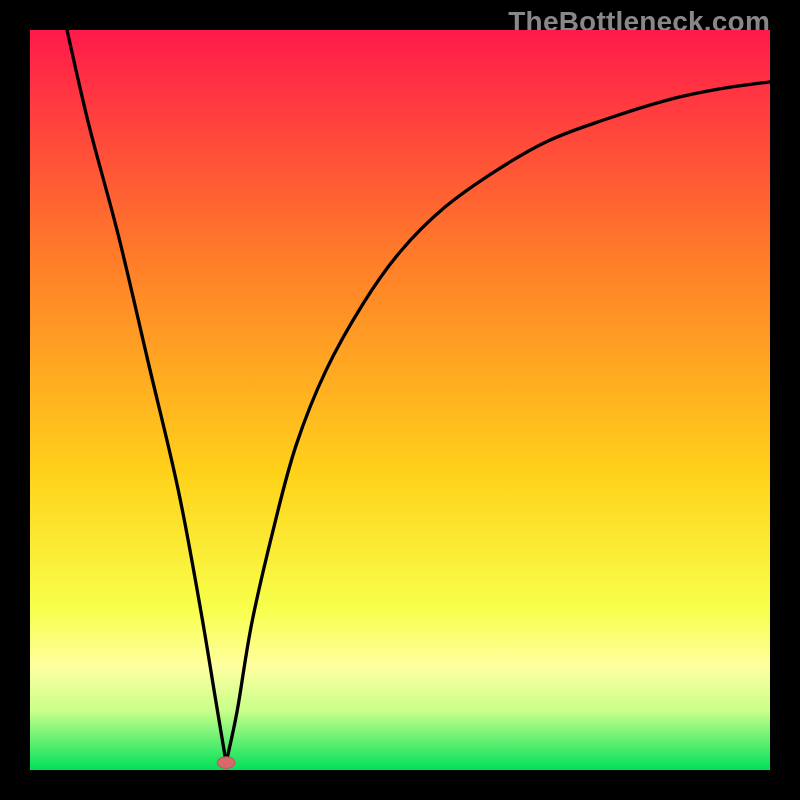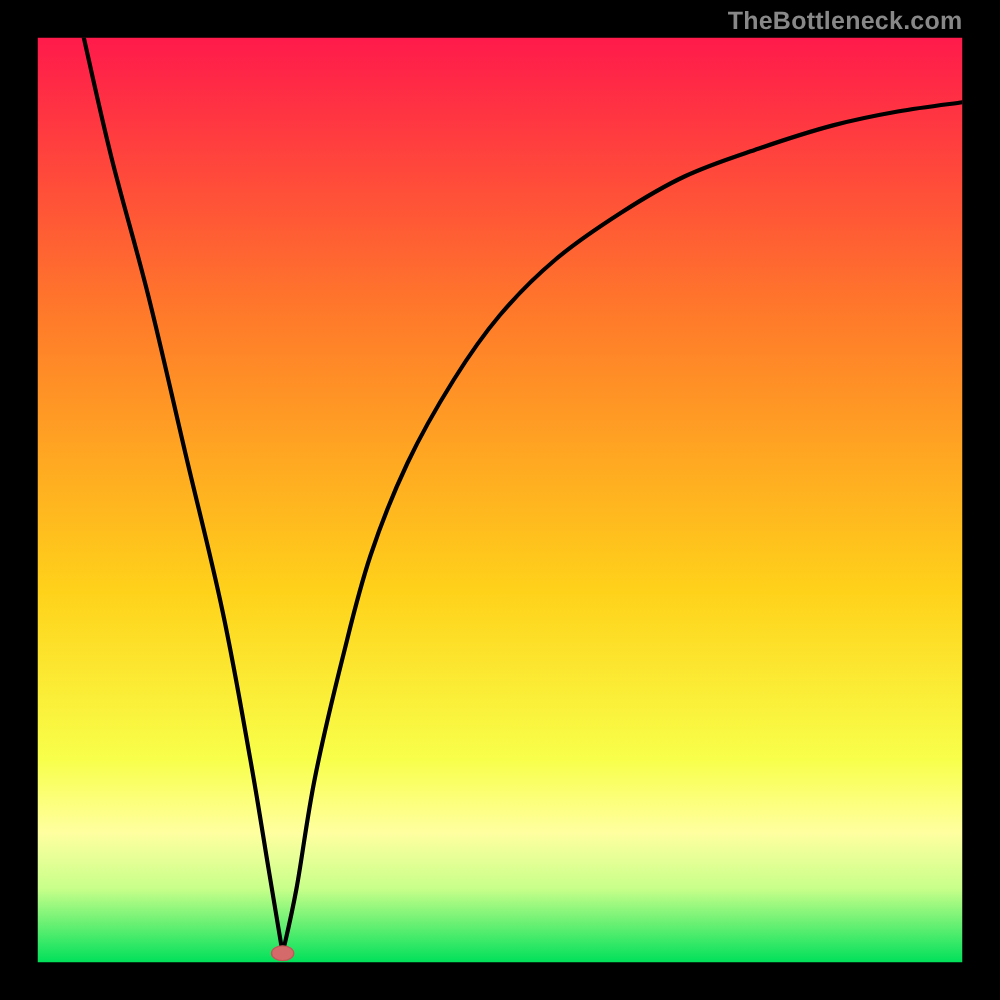--- a/index.html
+++ b/index.html
@@ -23,21 +23,21 @@
     left: 30px;
     top: 30px;
     width: 740px;
     height: 740px;
   }
   .watermark {
     position: absolute;
     top: 6px;
     right: 30px;
     font-family: Arial, Helvetica, sans-serif;
-    font-size: 20px;
+    font-size: 28px;
     font-weight: 600;
     color: #888888;
     letter-spacing: 0.2px;
   }
   svg { display: block; }
 </style>
 </head>
 <body>
 
 <div class="frame">

